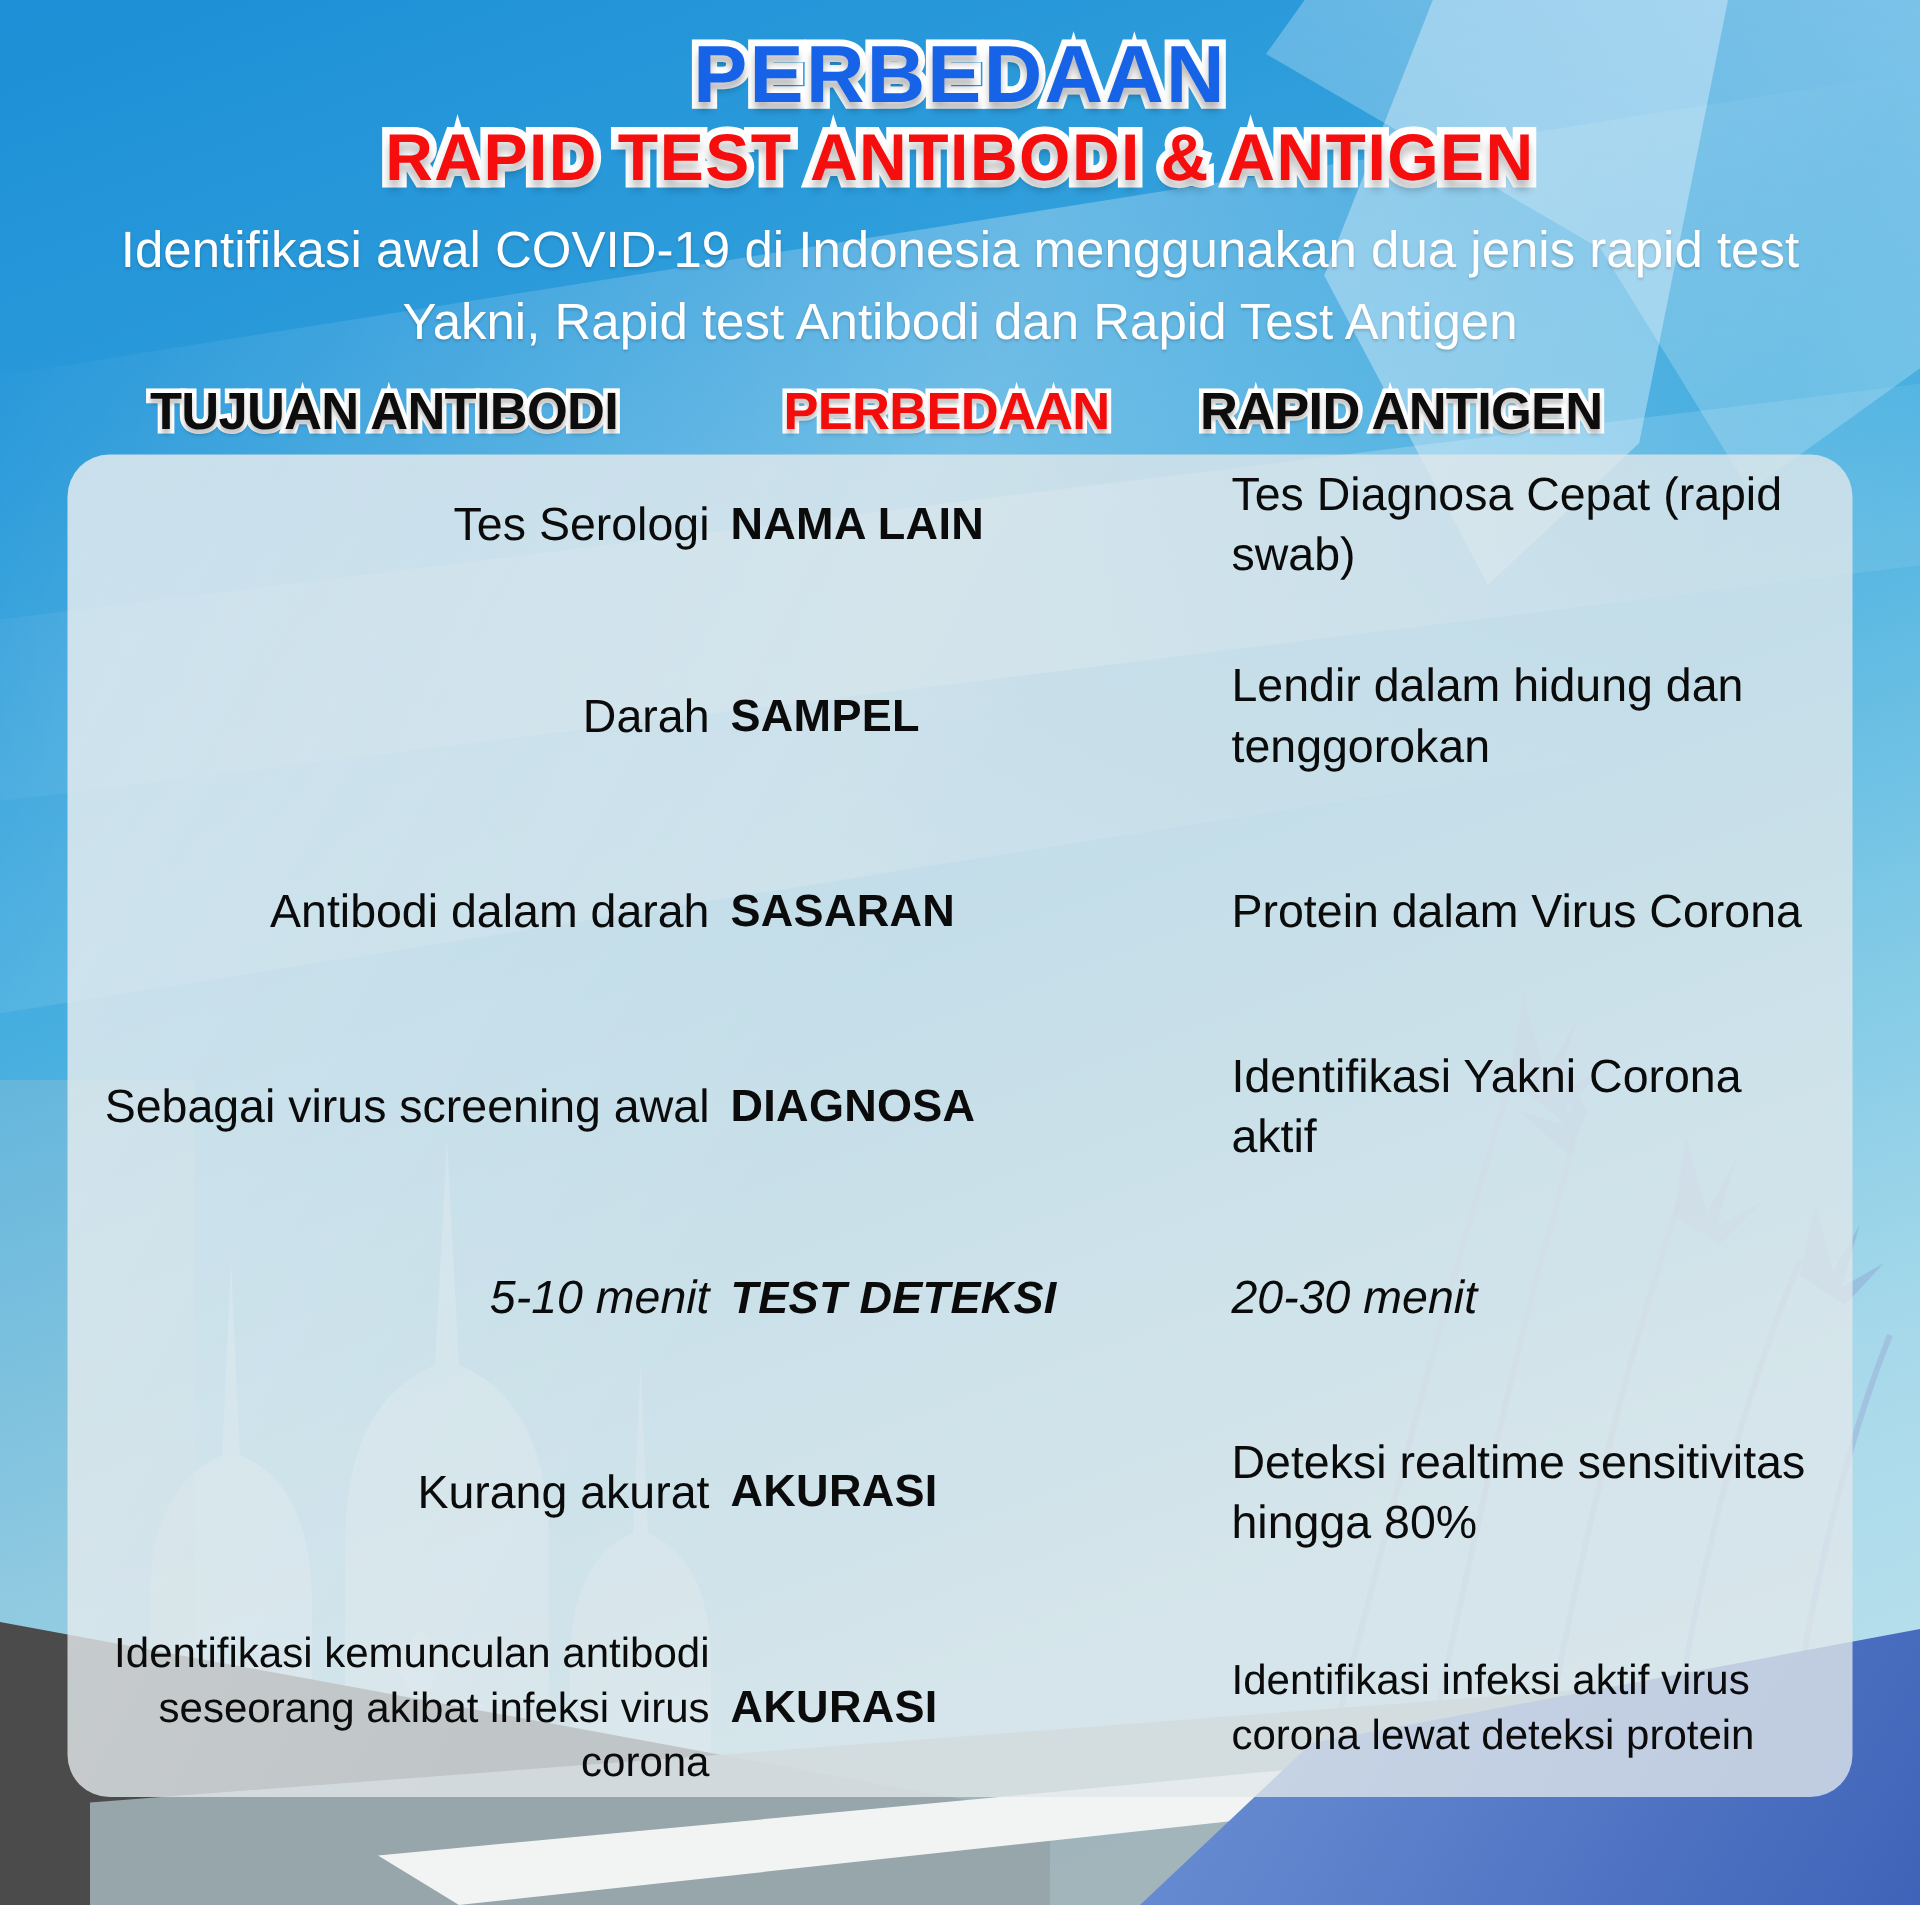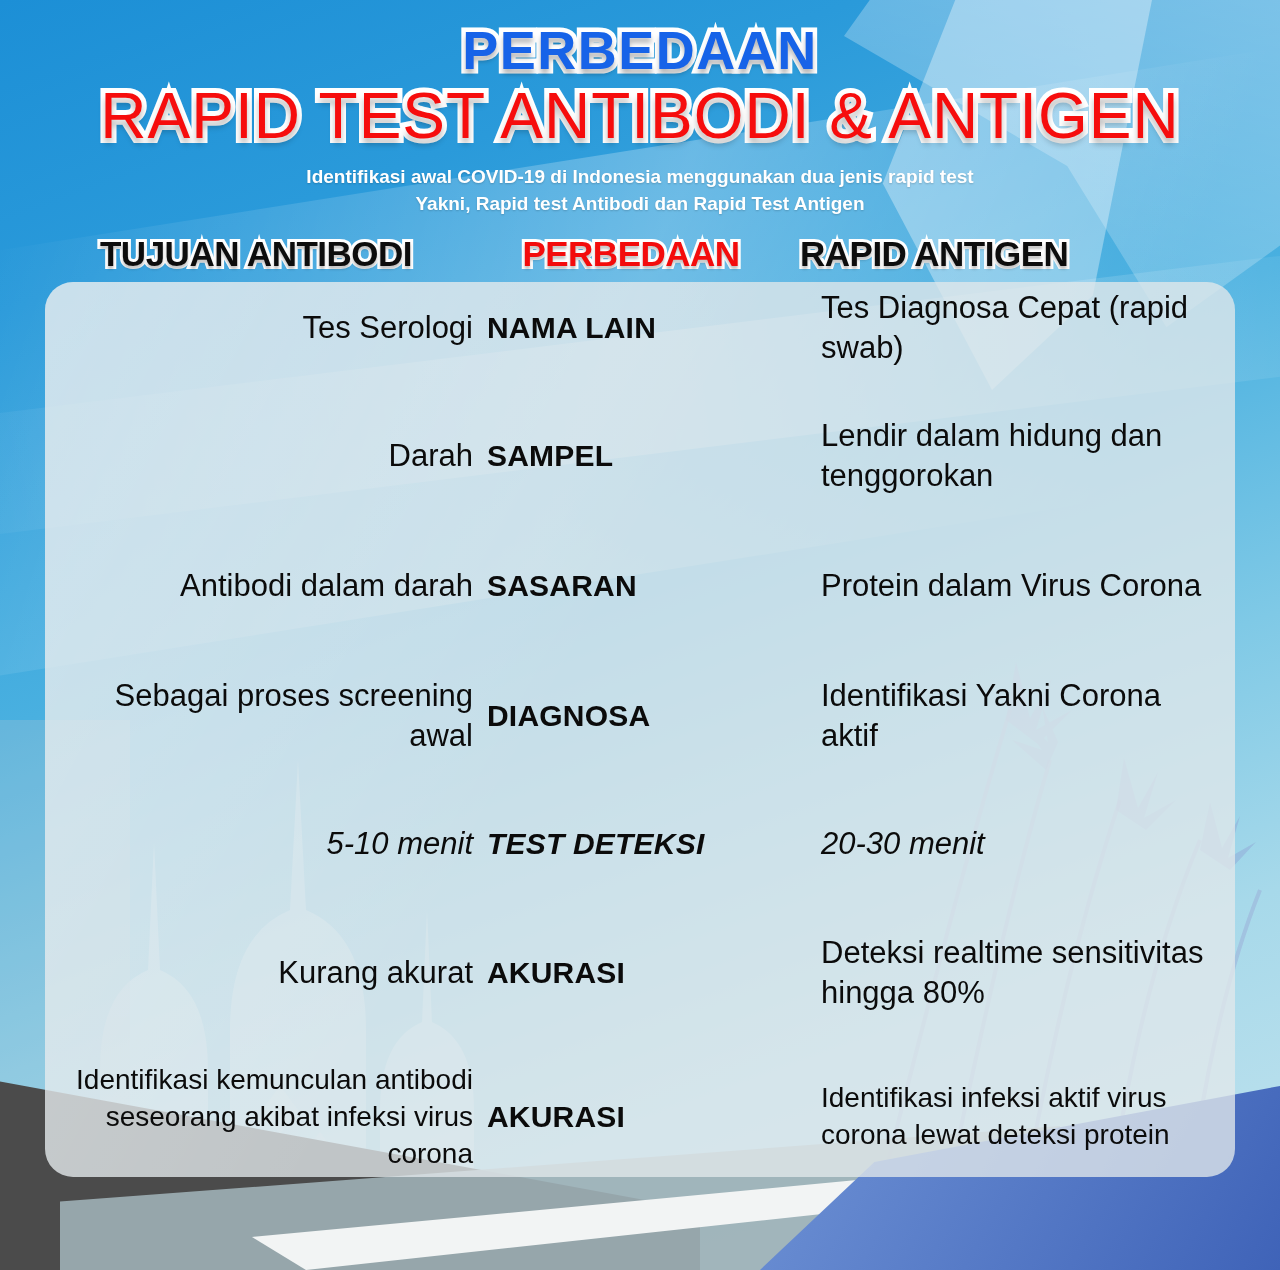--- a/index.html
+++ b/index.html
@@ -88,36 +88,36 @@
     letter-spacing: 1.5px;
     color: #1763e8;
     -webkit-text-stroke: 9px #ffffff;
     paint-order: stroke fill;
     text-shadow: 0 5px 5px rgba(0,0,0,0.28);
     line-height: 1.05;
   }
 
   .title-main {
     margin-top: 4px;
-    font-size: 64px;
-    font-weight: 400;
+    font-size: 44px;
+    font-weight: 700;
     letter-spacing: 1px;
     color: #f60d0d;
     -webkit-text-stroke: 10px #ffffff;
     paint-order: stroke fill;
     text-shadow: 0 6px 6px rgba(0,0,0,0.28);
     line-height: 1.05;
   }
 
   .subtitle {
     margin-top: 14px;
     color: #ffffff;
-    font-size: 19px;
+    font-size: 34px;
     line-height: 1.42;
-    font-weight: 700;
+    font-weight: 400;
     text-shadow: 0 1px 2px rgba(0,0,0,0.18);
   }
 
   
   .col-heads {
     position: relative; z-index: 5;
     display: flex;
     margin-top: 16px;
     padding: 0 46px;
     align-items: flex-end;
@@ -281,21 +281,21 @@
       <div class="cell c-right">Lendir dalam hidung dan tenggorokan</div>
     </div>
 
     <div class="row r2">
       <div class="cell c-left">Antibodi dalam darah</div>
       <div class="cell c-mid">SASARAN</div>
       <div class="cell c-right">Protein dalam Virus Corona</div>
     </div>
 
     <div class="row r3">
-      <div class="cell c-left">Sebagai proses screening awal</div>
+      <div class="cell c-left">Sebagai virus screening awal</div>
       <div class="cell c-mid">DIAGNOSA</div>
       <div class="cell c-right">Identifikasi Yakni Corona aktif</div>
     </div>
 
     <div class="row r4">
       <div class="cell c-left">5-10 menit</div>
       <div class="cell c-mid">TEST DETEKSI</div>
       <div class="cell c-right">20-30 menit</div>
     </div>
 

